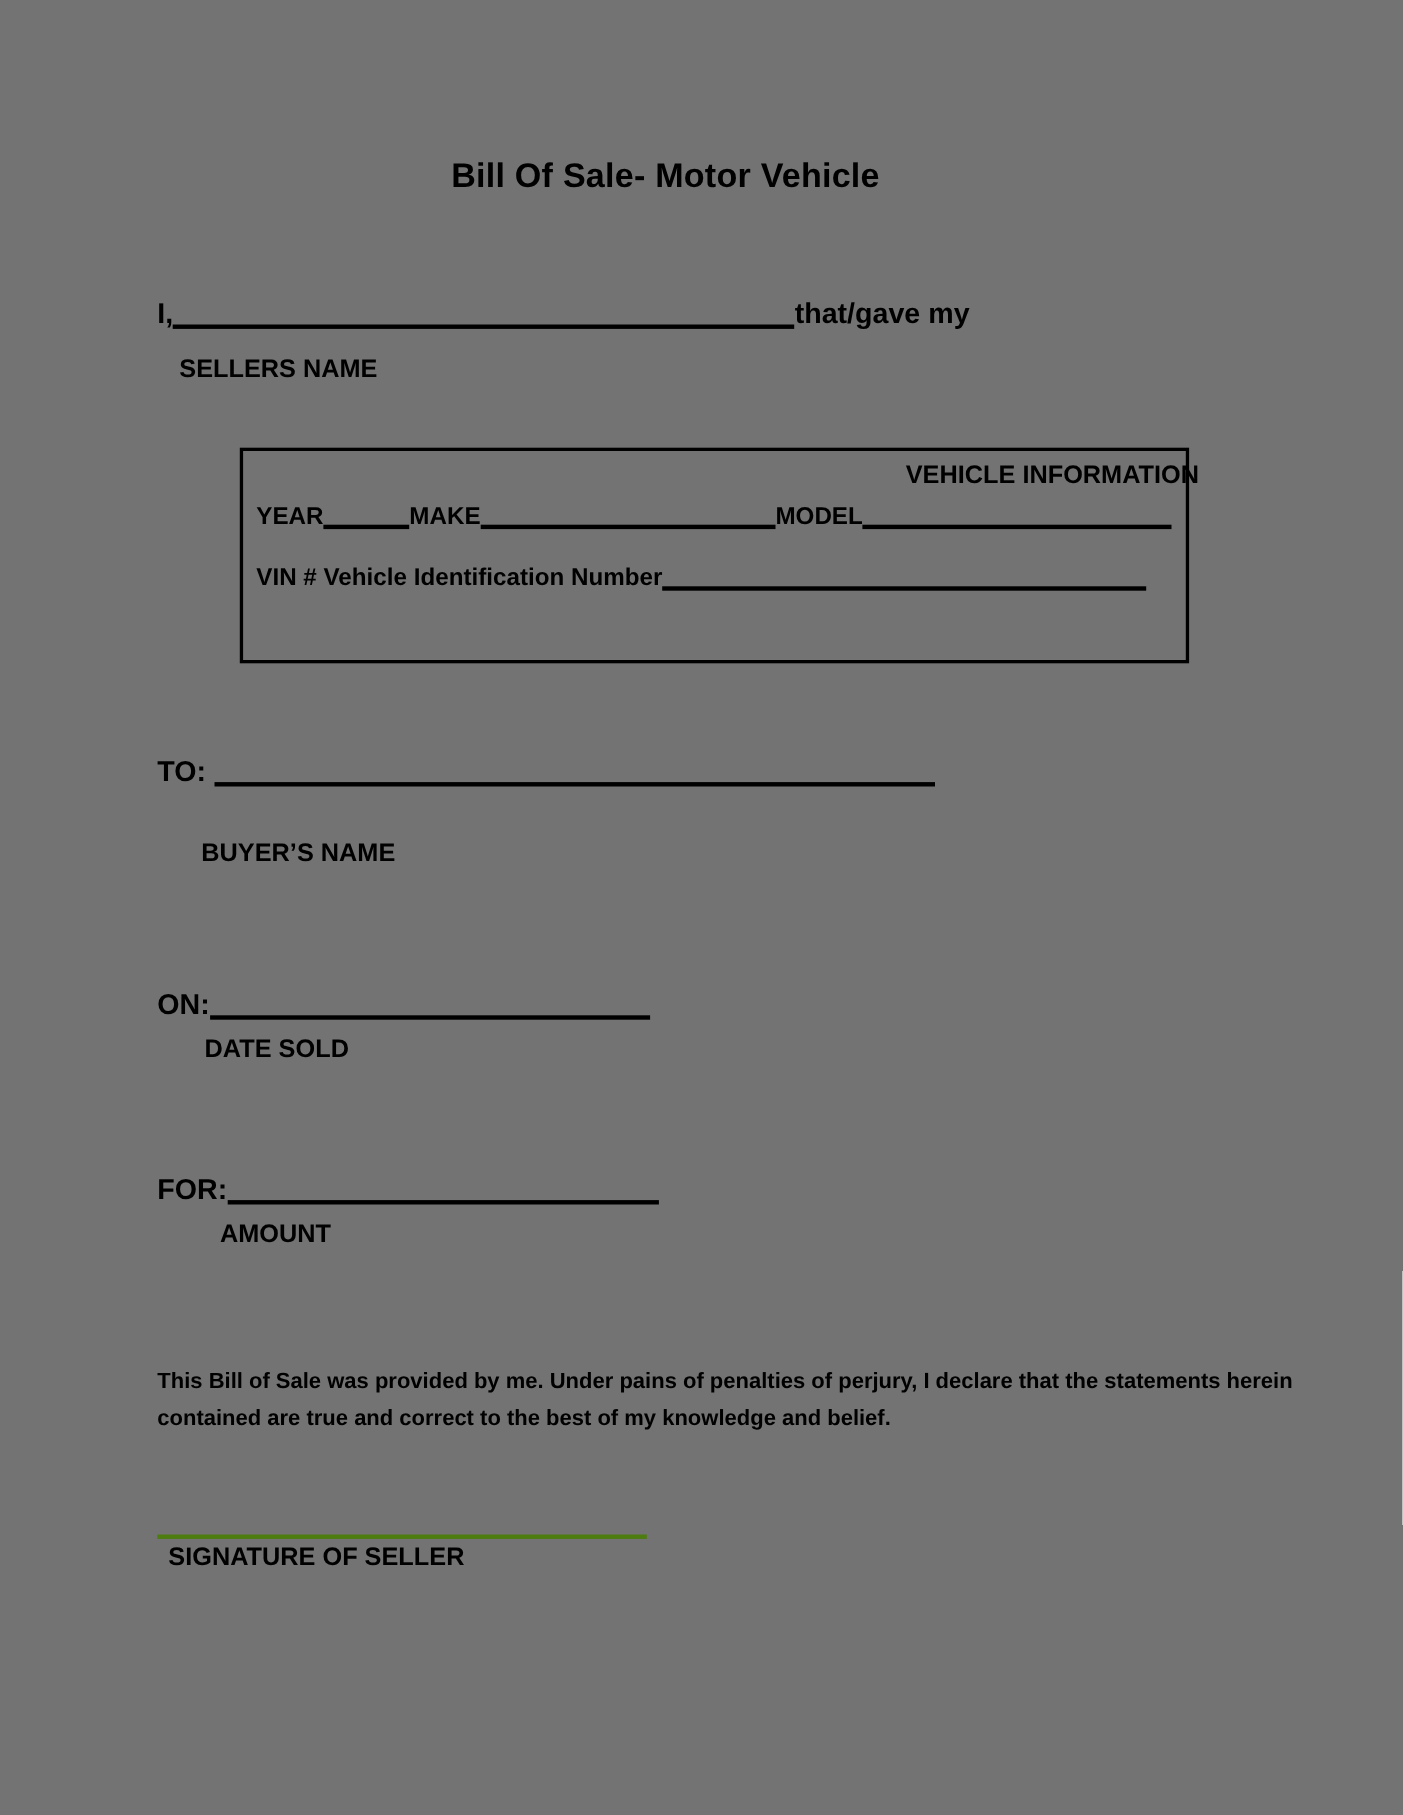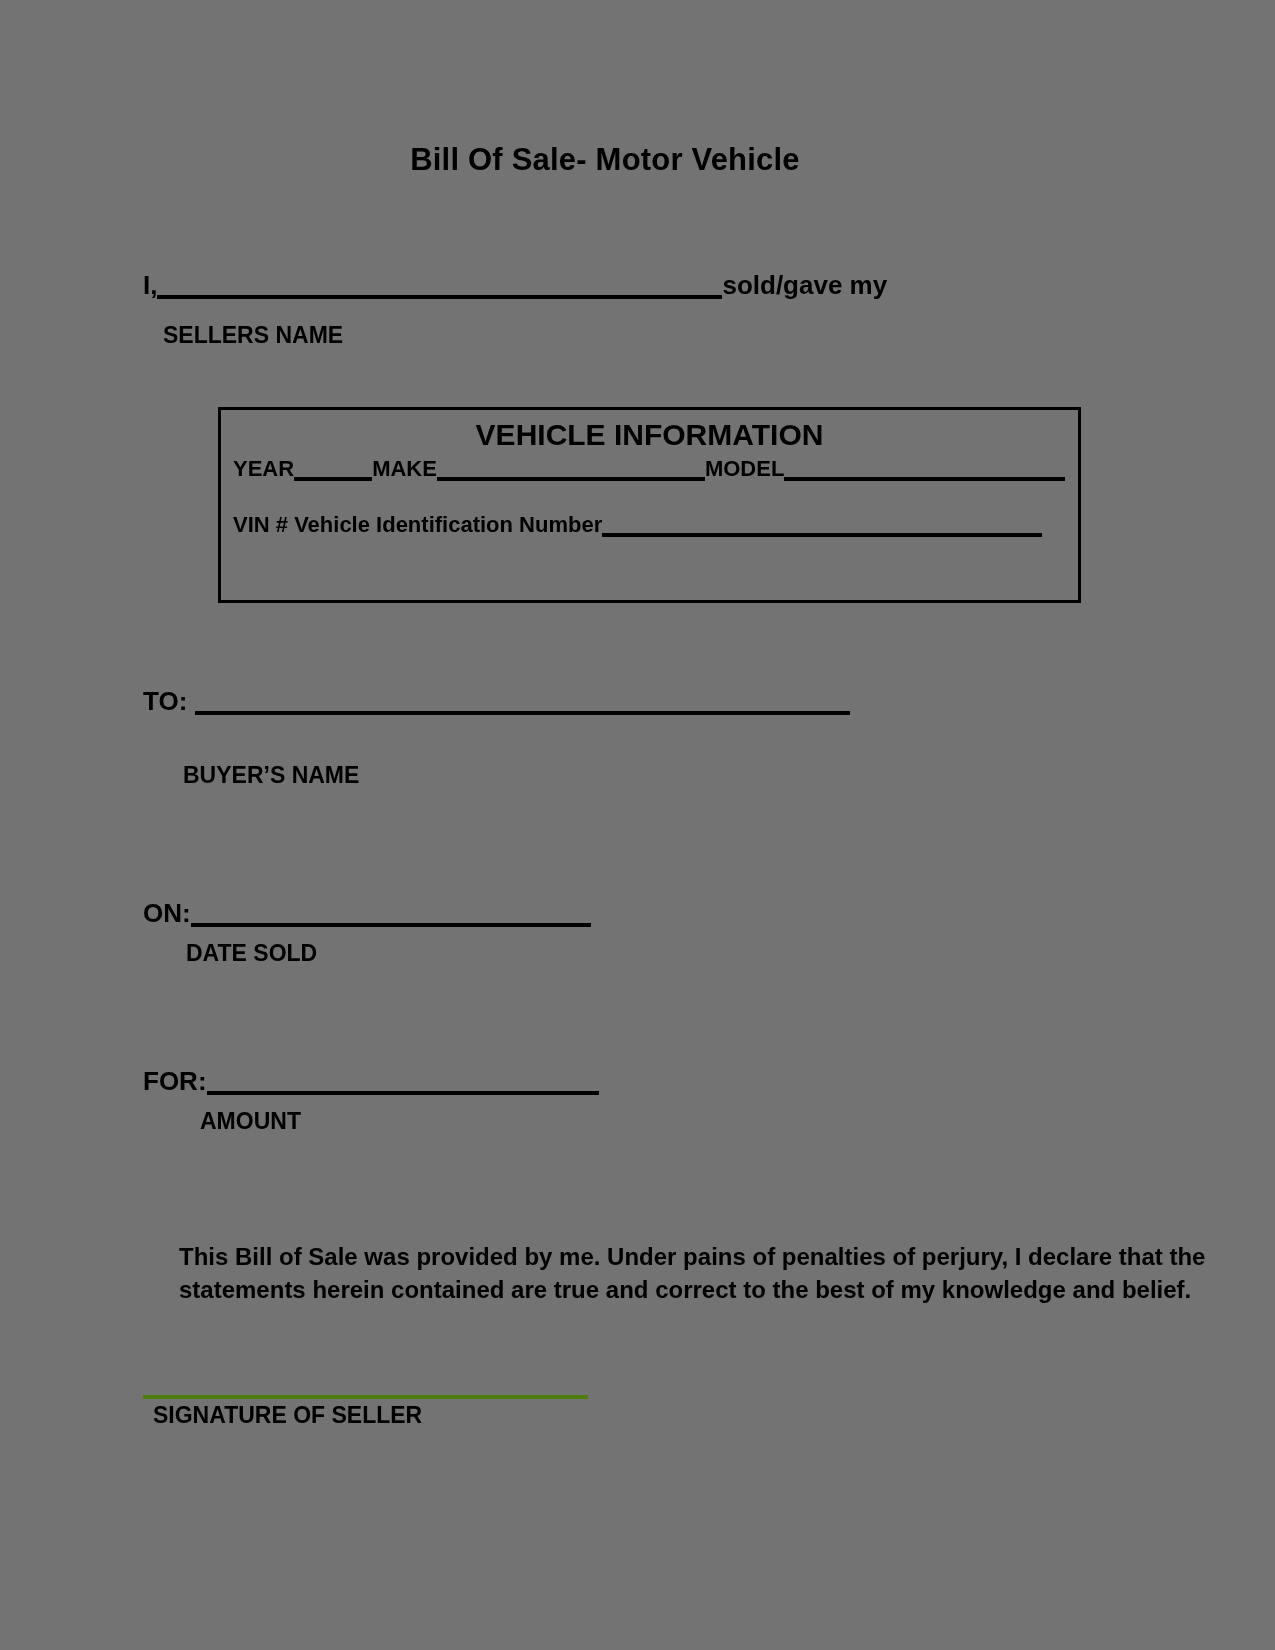--- a/index.html
+++ b/index.html
@@ -55,22 +55,23 @@
     left: 218px;
     width: 857px;
     height: 190px;
     border: 3px solid #000000;
   }
   .vehicle-heading {
     position: absolute;
     top: 8px;
     left: 0;
     width: 100%;
-    text-align: center;
-    font-size: 30px;
+    text-align: right;
+    font-size: 23px;
+    padding-left: 12px;
   }
   .vehicle-fields {
     position: absolute;
     top: 46px;
     left: 12px;
     right: 12px;
     font-size: 22px;
     white-space: nowrap;
   }
   .vin-row {
@@ -99,23 +100,22 @@
   
   .amount-row   { top: 1066px; left: 143px; }
   .amount-line  { width: 392px; }
   .amount-label { top: 1108px; left: 200px; }
 
   
   .declaration {
     top: 1240px;
     left: 143px;
     width: 1040px;
-    font-size: 24px;
+    font-size: 20px;
     line-height: 33px;
-    margin-left: 36px;
   }
 
   
   .signature-block {
     top: 1395px;
     left: 143px;
     width: 445px;
     border-top: 4px solid #4d7c0f;
   }
   .signature-caption {
@@ -124,21 +124,21 @@
   }
 </style>
 </head>
 <body>
 
 <div class="page">
 
   <div class="abs doc-title">Bill Of Sale- Motor Vehicle</div>
 
   <div class="abs statement-row seller-row">
-    <span>I,</span><span class="fill-line seller-line"></span><span>sold/gave my</span>
+    <span>I,</span><span class="fill-line seller-line"></span><span>that/gave my</span>
   </div>
   <div class="abs caption sellers-name">SELLERS NAME</div>
 
   <div class="abs vehicle-box">
     <div class="vehicle-heading">VEHICLE INFORMATION</div>
     <div class="vehicle-fields">
       <span>YEAR</span><span class="fill-line year-line"></span><span>MAKE</span><span class="fill-line make-line"></span><span>MODEL</span><span class="fill-line model-line"></span>
     </div>
     <div class="vin-row">
       <span>VIN # Vehicle Identification Number</span><span class="fill-line vin-line"></span>

